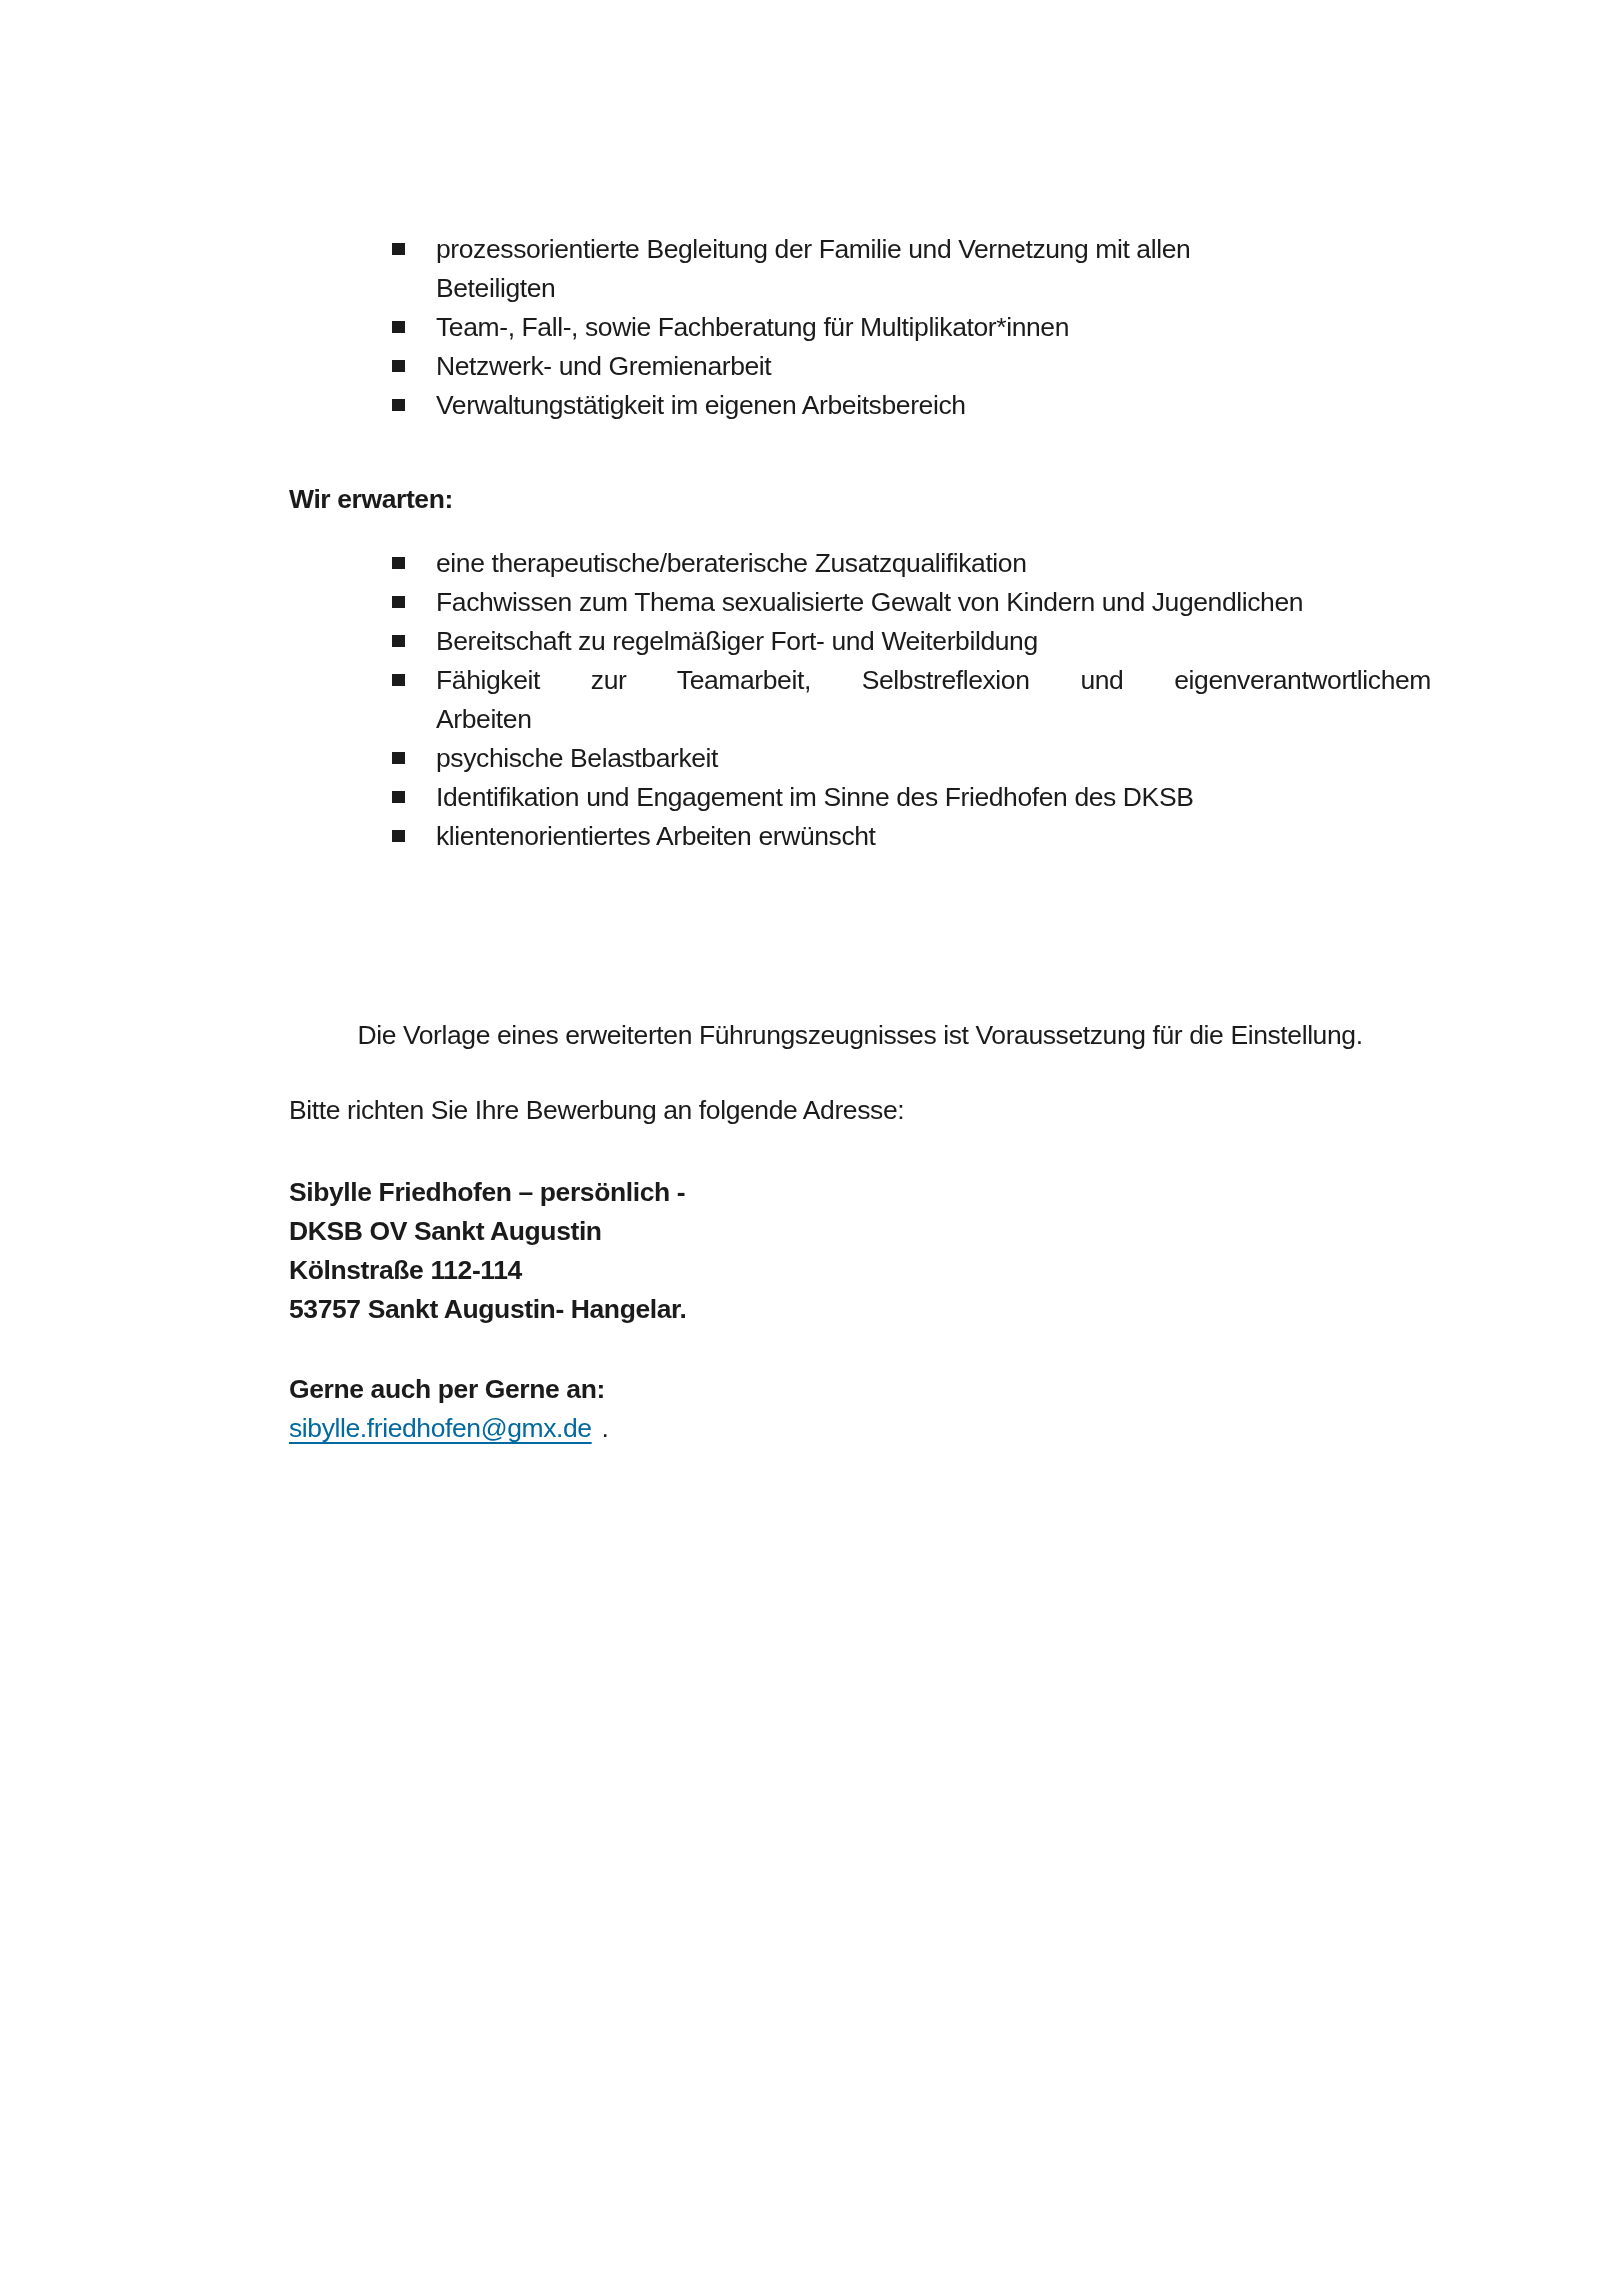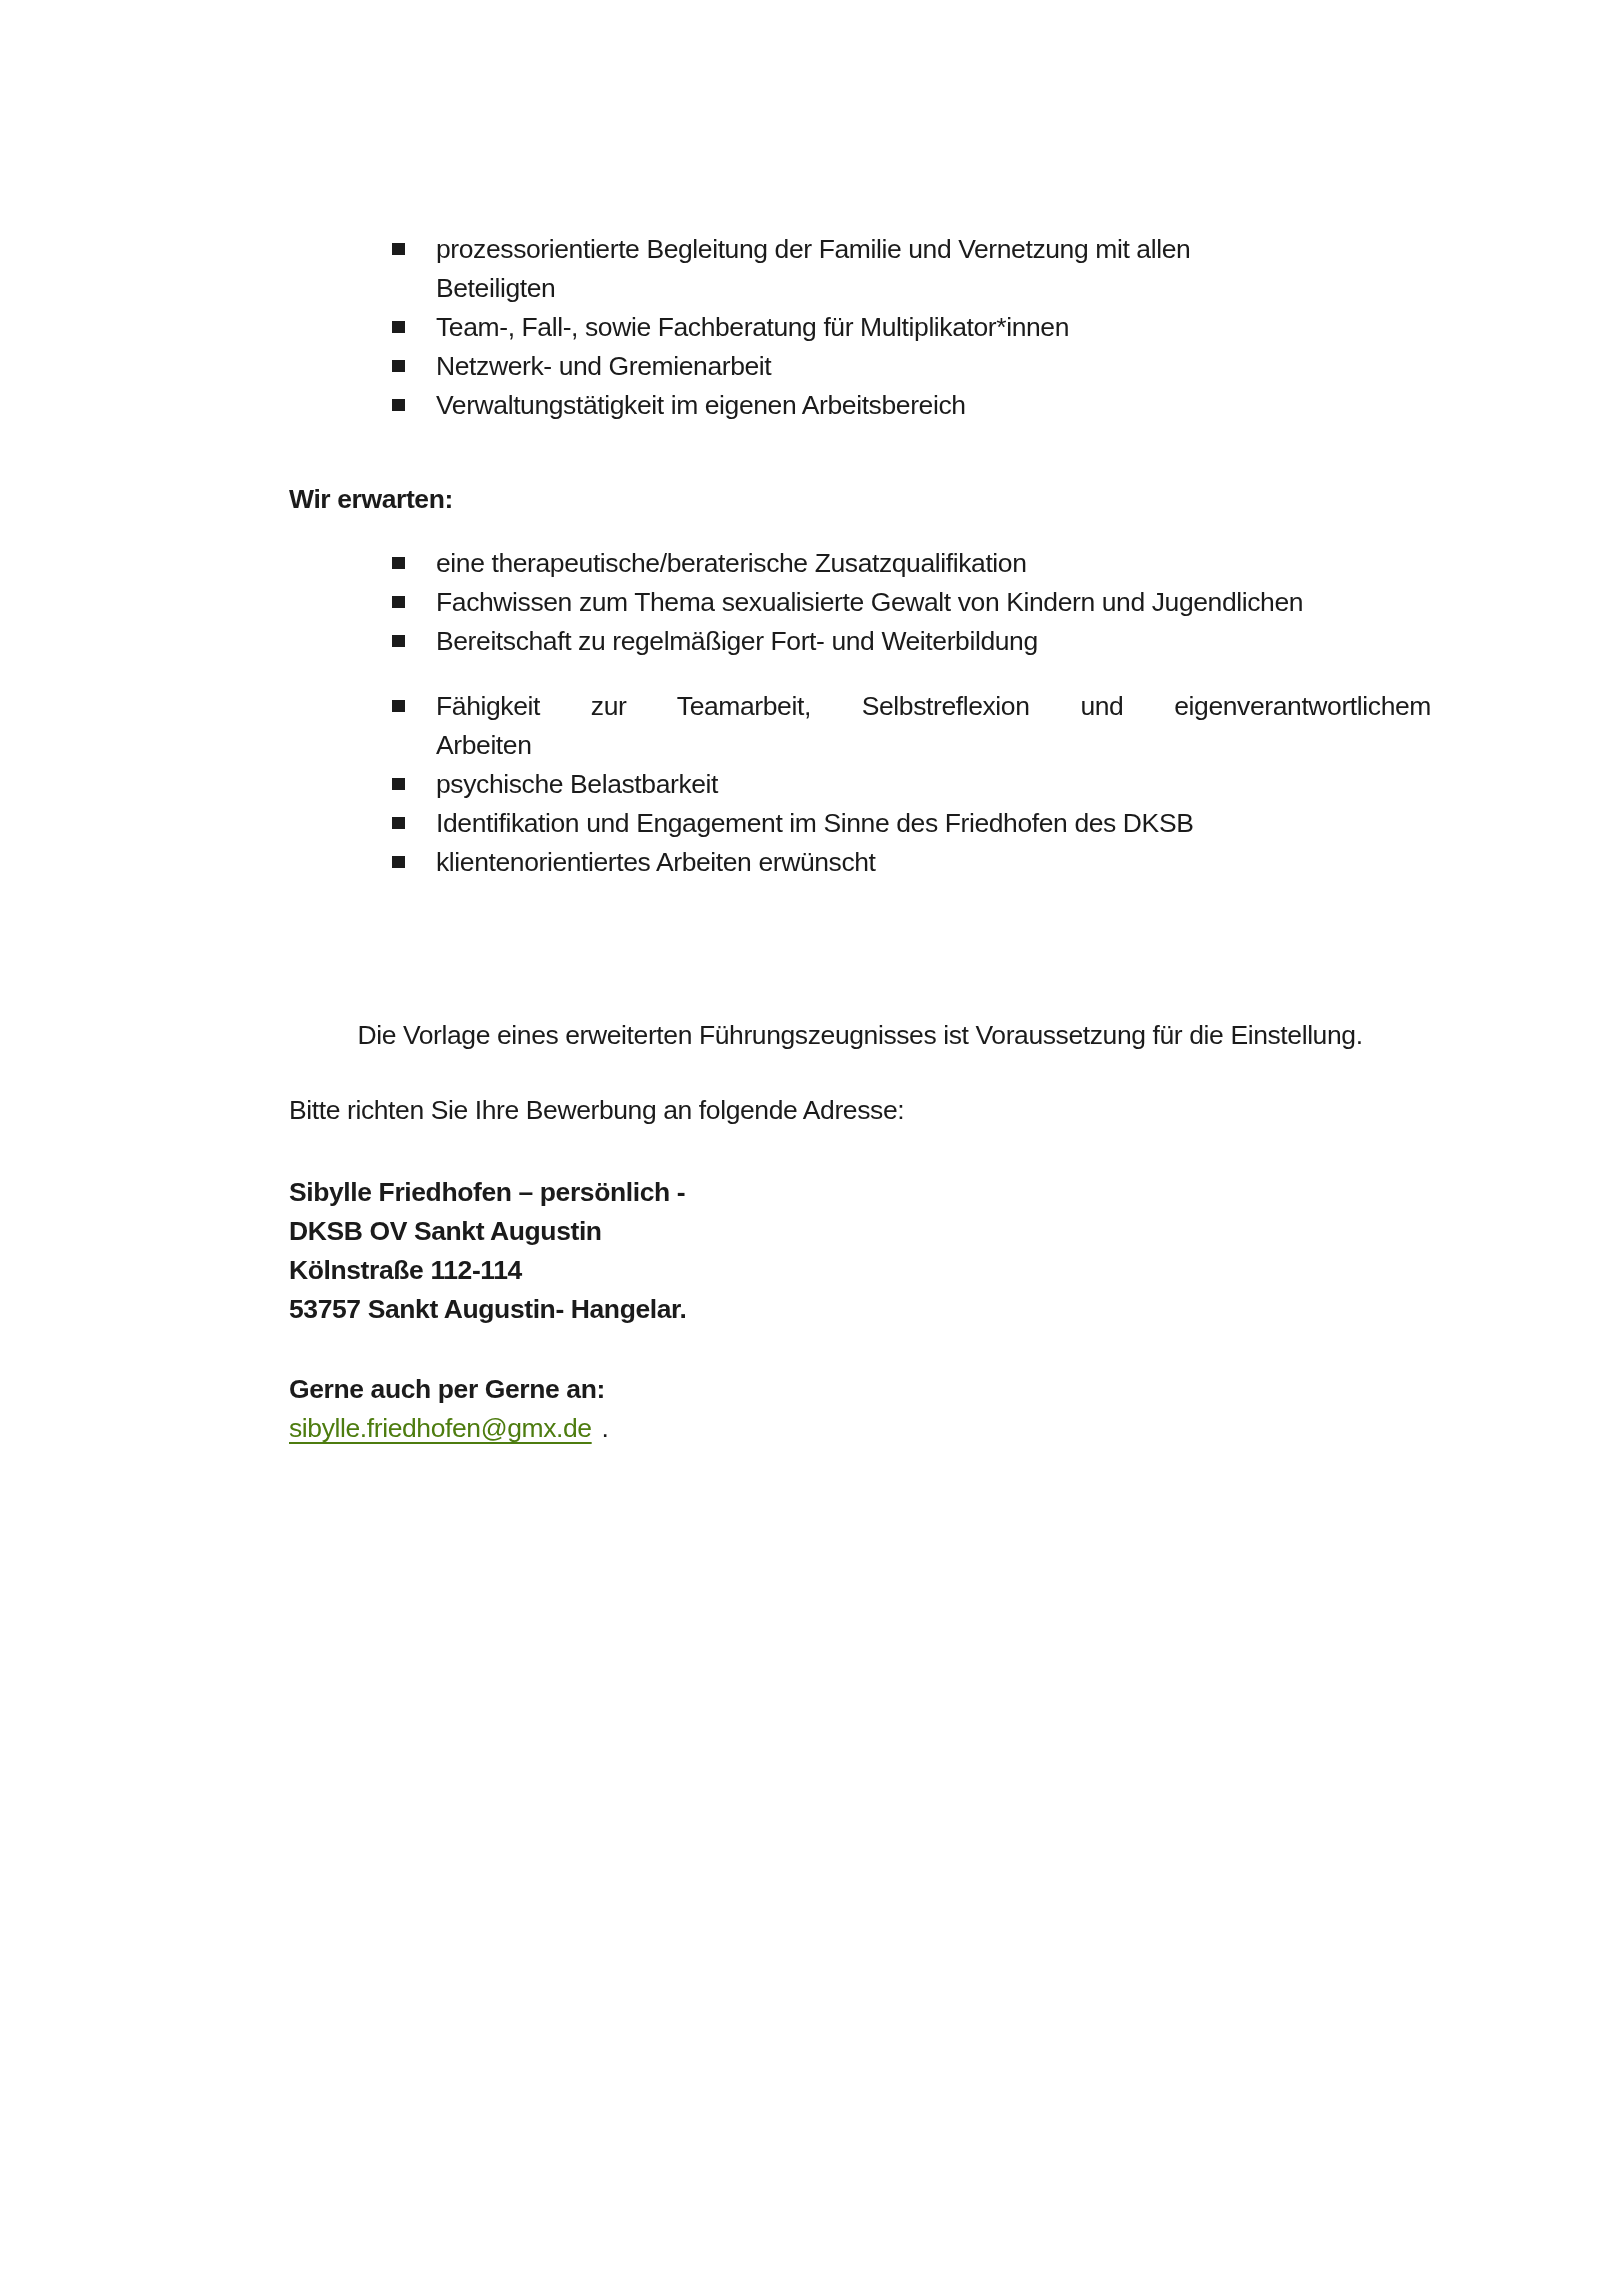--- a/index.html
+++ b/index.html
@@ -26,29 +26,28 @@
     left: 103px;
     top: 12.7px;
     width: 12.7px;
     height: 12.7px;
     background: #1b1b1b;
     display: block;
   }
   .li .line.stretch {
     text-align: justify;
     text-align-last: justify;
-    margin-top: 26px;
   }
 
   .bold { font-weight: bold; }
 
   .heading { font-weight: bold; margin-top: 16px; }
 
   .email-link {
-    color: #4d7c0f;
+    color: #0369a1;
     text-decoration: underline;
     text-decoration-thickness: 2px;
     text-underline-offset: 4.9px;
     cursor: pointer;
     margin-top: 24px;
   }
   .link-suffix { color: #1b1b1b; margin-left: 9.8px; }
 
   
   #duties        { top: 230px; }

